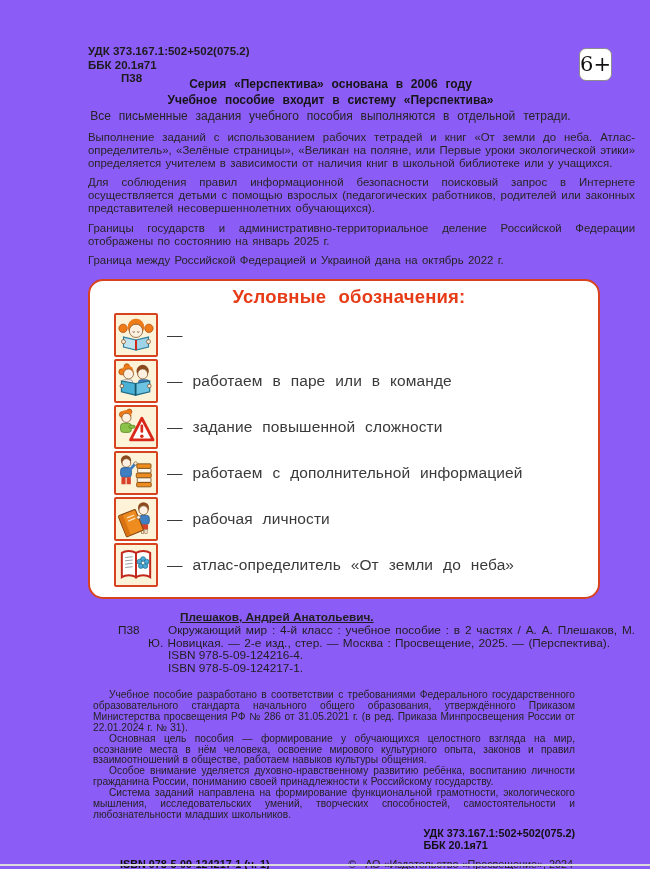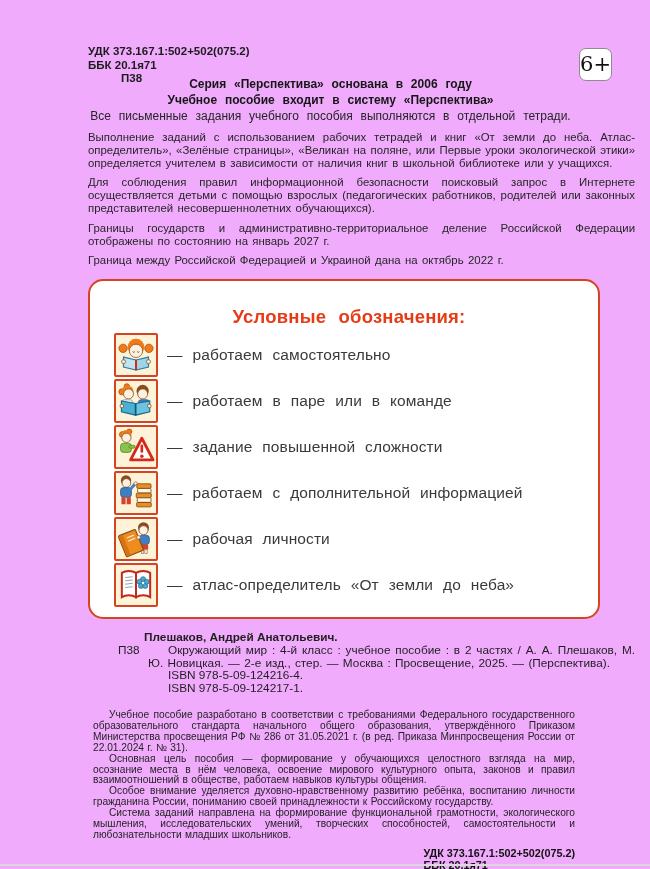--- a/index.html
+++ b/index.html
@@ -1,18 +1,18 @@
 <!DOCTYPE html>
 <html><head>
 <meta charset="utf-8">
 <style>
   html,body { margin:0; padding:0; background:#ffffff; }
   .page {
     position:relative; width:650px; height:869px; overflow:hidden;
-    background:#f0abfc; box-sizing:border-box;
+    background:#8b5cf6; box-sizing:border-box;
     padding:45px 15px 0 88px;
     font-family:"Liberation Sans","DejaVu Sans",sans-serif;
     color:#2c2c2c;
   }
   
   .top { position:relative; height:0; }
   .udk-block { position:absolute; left:0; top:0; font-size:11.5px; font-weight:bold; line-height:13.5px; color:#1c1c1c; white-space:nowrap; }
   .udk-block .pcode { margin-left:33px; }
   .age-badge {
     position:absolute; top:3px; right:23px; width:31px; height:31px;
@@ -23,31 +23,31 @@
   .clines { position:relative; left:-31px; width:547px; margin-top:31px; }
   .cline { text-align:center; font-size:12px; line-height:16px; word-spacing:4.5px; color:#161616; }
   .cline.bold { font-weight:bold; }
   .cline.note { font-weight:normal; color:#252525; }
   
   .para { width:547px; margin:6.5px 0 0 0; font-size:11.4px; line-height:13px; text-align:justify; word-spacing:1.2px; color:#262626; }
   
   .legend {
     box-sizing:border-box; width:512px; margin-top:12px;
     border:2.6px solid #d8431f; border-radius:15px;
-    padding:25px 14px 8px 24px; background:#fff;
+    padding:5px 14px 8px 24px; background:#fff;
   }
   .legend-title { text-align:center; font-size:18.5px; font-weight:bold; color:#e73b17; word-spacing:7px; letter-spacing:.2px; margin-bottom:5px; }
   .legend-row { display:flex; align-items:center; margin-bottom:2px; }
   .licon { flex:0 0 auto; width:40px; height:40px; border:2.6px solid #d8431f; border-radius:2px; background:#fdf3d8; }
   .licon svg { display:block; width:40px; height:40px; }
   .ldash { margin:0 10px 0 9px; font-size:15.5px; color:#3a3a3a; }
   .llabel { font-size:15.5px; color:#3a3a3a; word-spacing:5.5px; letter-spacing:.1px; }
   
   .biblio { margin-top:12px; font-size:11.8px; line-height:12.8px; color:#1f1f1f; }
-  .bauthor { font-weight:bold; margin-left:56px; }
+  .bauthor { font-weight:bold; margin-left:92px;text-decoration:underline; }
   .bentry-row { position:relative; margin-left:60px; width:487px; text-align:justify; text-indent:20px; word-spacing:1px; }
   .bcode { position:absolute; left:-30px; top:0; text-indent:0; }
   .bline { margin-left:80px; }
   
   .ann { box-sizing:border-box; width:482px; margin:0 0 0 5px; font-size:10.2px; line-height:10.9px; text-align:justify; text-indent:16px; word-spacing:.5px; color:#242424; }
   .ann.first { margin-top:15px; }
   
   .udk-footer { width:fit-content; margin:6px 60px 0 auto; font-size:10.8px; font-weight:bold; line-height:12.6px; color:#111; white-space:nowrap; }
   .bottom-row { display:flex; margin-top:7px; font-size:10.8px; line-height:11.8px; }
   .isbn-col { margin-left:32px; font-weight:bold; color:#111; white-space:nowrap; }
@@ -72,21 +72,21 @@
   </div>
 
   <div class="clines">
     <div class="cline bold">Серия «Перспектива» основана в 2006 году</div>
     <div class="cline bold">Учебное пособие входит в систему «Перспектива»</div>
     <div class="cline note">Все письменные задания учебного пособия выполняются в отдельной тетради.</div>
   </div>
 
   <p class="para">Выполнение заданий с использованием рабочих тетрадей и книг «От земли до неба. Атлас-определитель», «Зелёные страницы», «Великан на поляне, или Первые уроки экологической этики» определяется учителем в зависимости от наличия книг в школьной библиотеке или у учащихся.</p>
   <p class="para">Для соблюдения правил информационной безопасности поисковый запрос в Интернете осуществляется детьми с помощью взрослых (педагогических работников, родителей или законных представителей несовершеннолетних обучающихся).</p>
-  <p class="para">Границы государств и административно-территориальное деление Российской Федерации отображены по состоянию на январь 2027 г.</p>
+  <p class="para">Границы государств и административно-территориальное деление Российской Федерации отображены по состоянию на январь 2025 г.</p>
   <p class="para">Граница между Российской Федерацией и Украиной дана на октябрь 2022 г.</p>
 
   <div class="legend">
     <div class="legend-title">Условные обозначения:</div>
 
     <div class="legend-row">
       <div class="licon">
         <svg viewBox="0 0 48 48">
           <circle cx="8.5" cy="16" r="5" fill="#ee7a18" stroke="#b5500e"></circle>
           <circle cx="39.5" cy="16" r="5" fill="#ee7a18" stroke="#b5500e"></circle>
@@ -94,21 +94,20 @@
           <circle cx="24" cy="19" r="8" fill="#fdf0e0" stroke="#8a5a30" stroke-width="1"></circle>
           <path d="M20,20 q1.3,1.6 2.6,0 M25.4,20 q1.3,1.6 2.6,0" stroke="#5a3a20" fill="none" stroke-width="1"></path>
           <path d="M24,30 L9,26.5 L9,38.5 L24,42 Z" fill="#bfe4f0" stroke="#2e7f9e" stroke-width="1.4"></path>
           <path d="M24,30 L39,26.5 L39,38.5 L24,42 Z" fill="#9fd4e8" stroke="#2e7f9e" stroke-width="1.4"></path>
           <path d="M24,30 L24,42" stroke="#cf2a1b" stroke-width="2.4"></path>
           <circle cx="9" cy="32" r="2.4" fill="#fdf0e0" stroke="#8a5a30"></circle>
           <circle cx="39" cy="32" r="2.4" fill="#fdf0e0" stroke="#8a5a30"></circle>
         </svg>
       </div>
       <span class="ldash">—</span>
-      <span class="llabel">работаем самостоятельно</span>
     </div>
 
     <div class="legend-row">
       <div class="licon">
         <svg viewBox="0 0 48 48">
           <circle cx="7" cy="13" r="3.6" fill="#ee7a18" stroke="#b5500e"></circle>
           <circle cx="13" cy="6.5" r="3.2" fill="#ee7a18" stroke="#b5500e"></circle>
           <circle cx="14" cy="12.5" r="7" fill="#ee7a18"></circle>
           <circle cx="15" cy="15.5" r="6" fill="#fdf0e0" stroke="#8a5a30" stroke-width="1"></circle>
           <circle cx="32" cy="12" r="7.4" fill="#8a4a1e"></circle>

